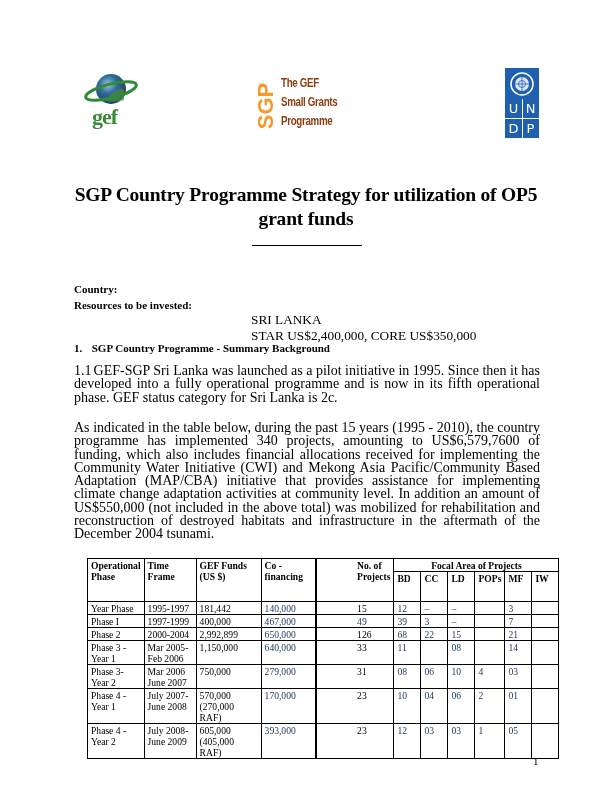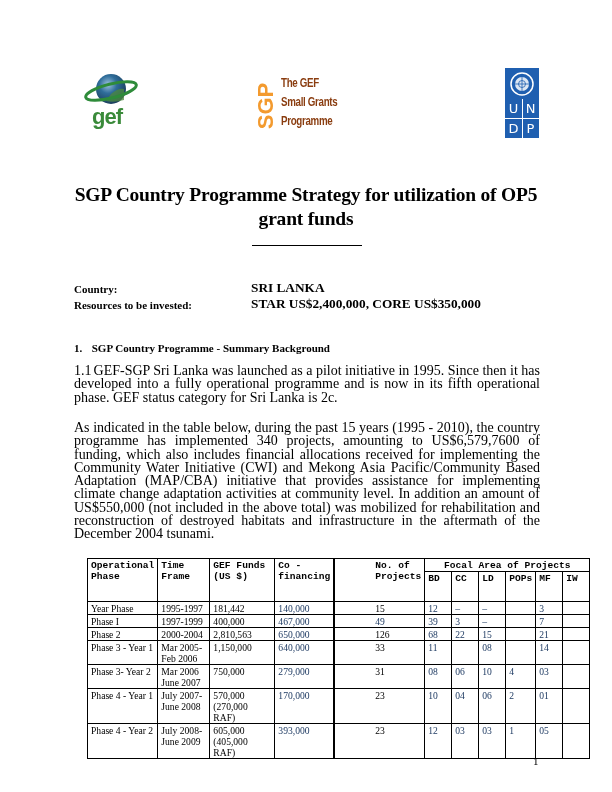--- a/index.html
+++ b/index.html
@@ -1,44 +1,44 @@
 <!DOCTYPE html>
 <html><head>
 <meta charset="utf-8">
 <style>
   html, body { margin: 0; padding: 0; background: #ffffff; }
   body { width: 612px; height: 792px; position: relative; overflow: hidden; font-family: "Liberation Serif", "DejaVu Serif", serif; color: #000; }
   .abs { position: absolute; }
 
   
   .logo-gef { left: 84px; top: 70px; width: 56px; height: 66px; }
-  .gef-text { position: absolute; left: 8px; top: 34px; font-family: Liberation Sans, sans-serif; font-size: 22px; font-weight: bold; color: #3a8a3a; letter-spacing: -1px; }
+  .gef-text { position: absolute; left: 8px; top: 34px; font-family: Liberation Serif, serif; font-size: 22px; font-weight: bold; color: #3a8a3a; letter-spacing: -1px; }
   .logo-sgp { left: 253px; top: 72px; width: 82px; height: 68px; }
   .sgp-vert { position: absolute; left: 2px; top: 4px; width: 24px; height: 60px; }
   .sgp-text { position: absolute; left: 28px; top: 2px; font-family: "Liberation Sans Narrow", "Liberation Sans", sans-serif; font-size: 12.5px; line-height: 19px; color: #8a3d10; transform: scaleX(0.78); transform-origin: left top; white-space: nowrap; font-weight: bold; letter-spacing: -0.4px; }
   .logo-undp { left: 505px; top: 68px; width: 34px; height: 70px; background: #1f5fb0; }
   .undp-emblem { position: absolute; left: 4px; top: 3px; width: 26px; height: 26px; }
   .undp-letter { position: absolute; width: 17px; height: 19px; color: #fff; font-family: "DejaVu Sans", sans-serif; font-size: 13px; text-align: center; line-height: 19px; }
 
   .title { left: 60px; width: 492px; top: 183px; text-align: center; font-size: 19.5px; font-weight: bold; line-height: 24px; letter-spacing: -0.2px; }
   .title-rule { left: 252px; top: 245px; width: 110px; height: 1px; background: #000; }
 
   .meta-label { left: 74px; font-size: 11px; font-weight: bold; }
-  .meta-value { left: 251px; font-size: 13.3px; font-weight: bold; }
+  .meta-value { left: 251px; font-size: 13.3px; font-weight: normal; margin-top: 32px; }
 
   .section-heading { left: 74px; top: 342px; font-size: 11px; font-weight: bold; }
   .section-heading .num { display: inline-block; width: 15px; }
 
   .para { left: 74px; width: 466px; font-size: 14px; line-height: 13.3px; text-align: justify; }
   .para .pnum { display: inline-block; width: 16px; }
 
   table.grid { position: absolute; left: 87px; top: 558px; border-collapse: collapse; font-size: 9.6px; line-height: 11px; }
   table.grid td { border: 1px solid #000; padding: 1px 3px 0 3px; vertical-align: top; }
   table.grid td.thick-l { border-left: 2px solid #000; padding-left: 40px; }
-  table.grid .hdr { font-weight: bold; height: 28px; font-family: Liberation Mono, monospace; }
+  table.grid .hdr { font-weight: bold; height: 28px; }
   table.grid .blue { color: #1f3b63; }
   table.grid .focal-hdr { text-align: center; height: 10px; }
   .page-num { left: 533px; top: 755px; font-size: 11px; }
 </style>
 </head>
 <body>
 
 <div class="abs logo-gef">
   <svg width="56" height="40" viewBox="0 0 56 40">
     <defs>
@@ -156,21 +156,21 @@
         <td class="blue">39</td>
         <td class="blue">3</td>
         <td class="blue">–</td>
         <td class="blue"></td>
         <td class="blue">7</td>
         <td class="blue"></td>
       </tr>
       <tr>
         <td>Phase 2</td>
         <td>2000-2004</td>
-        <td>2,810,563</td>
+        <td>2,992,899</td>
         <td class="blue">650,000</td>
         <td class="thick-l">126</td>
         <td class="blue">68</td>
         <td class="blue">22</td>
         <td class="blue">15</td>
         <td class="blue"></td>
         <td class="blue">21</td>
         <td class="blue"></td>
       </tr>
       <tr>

